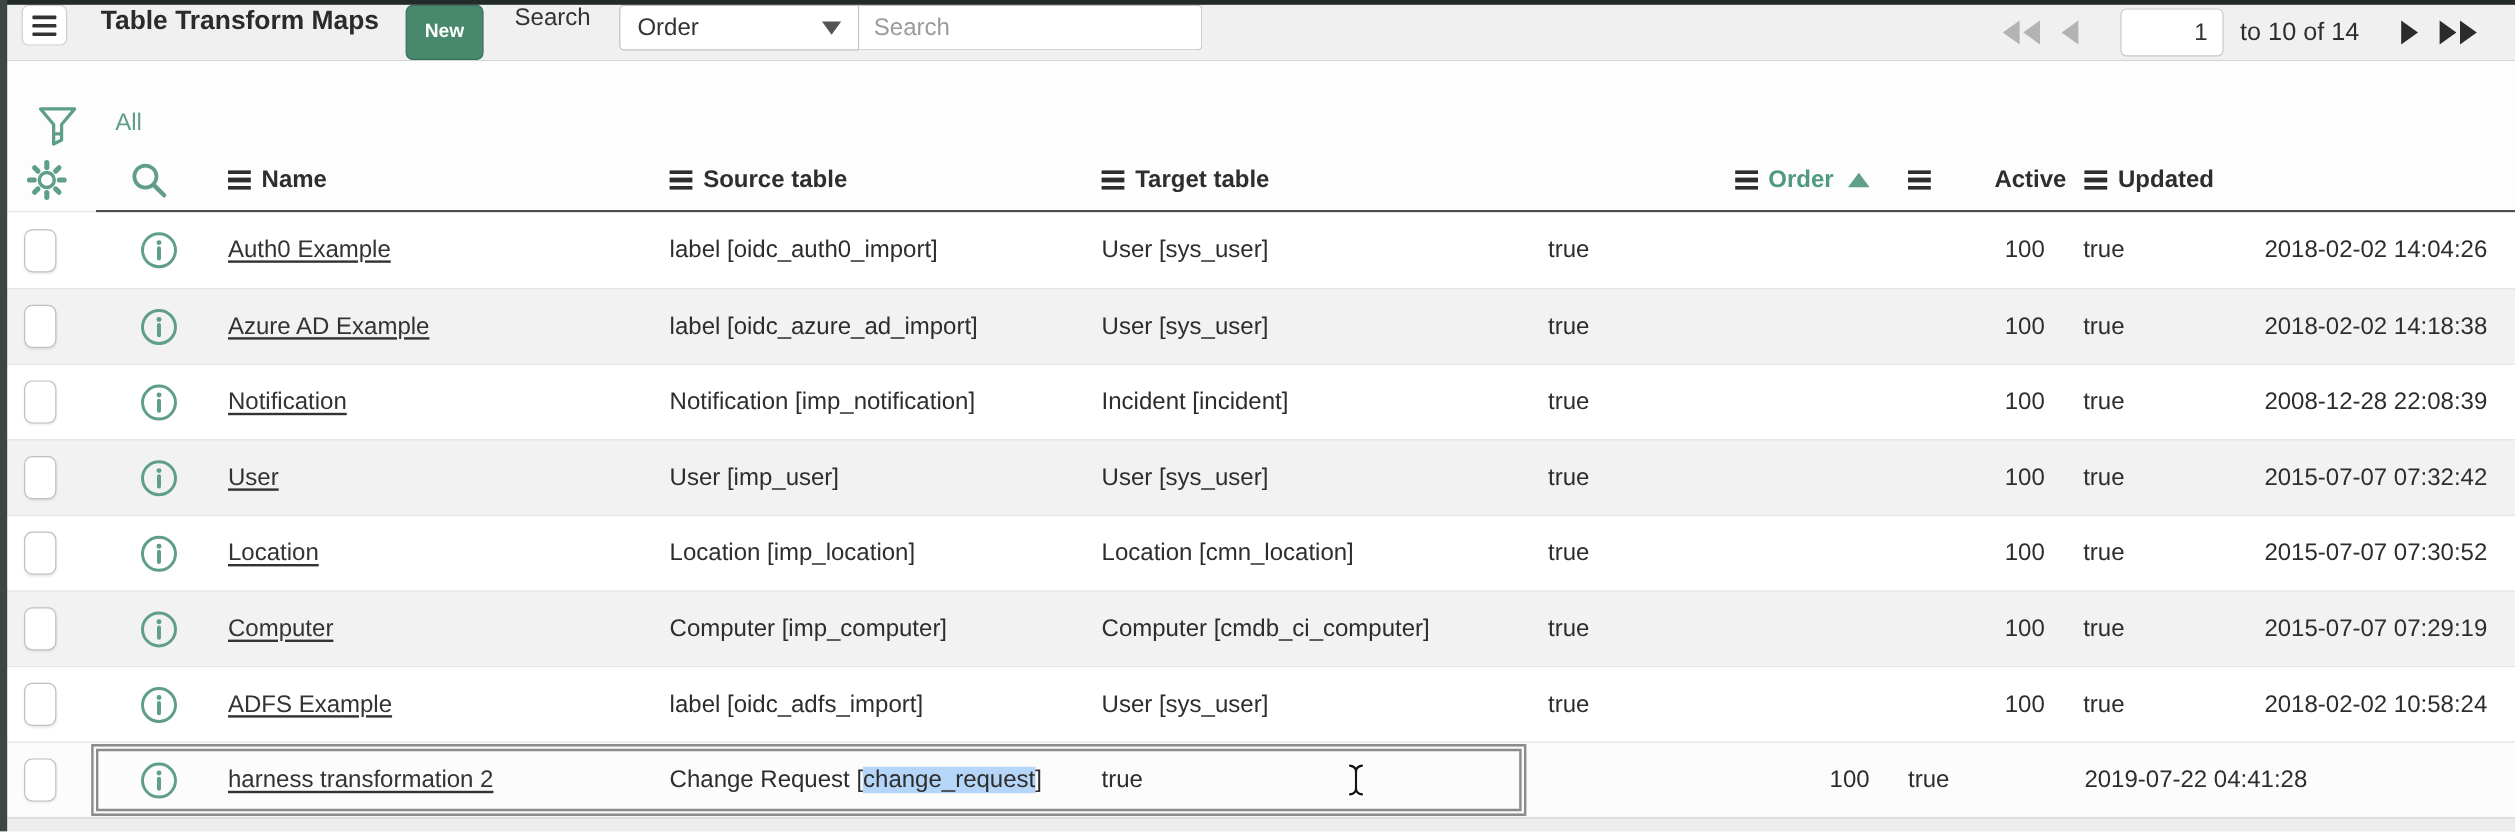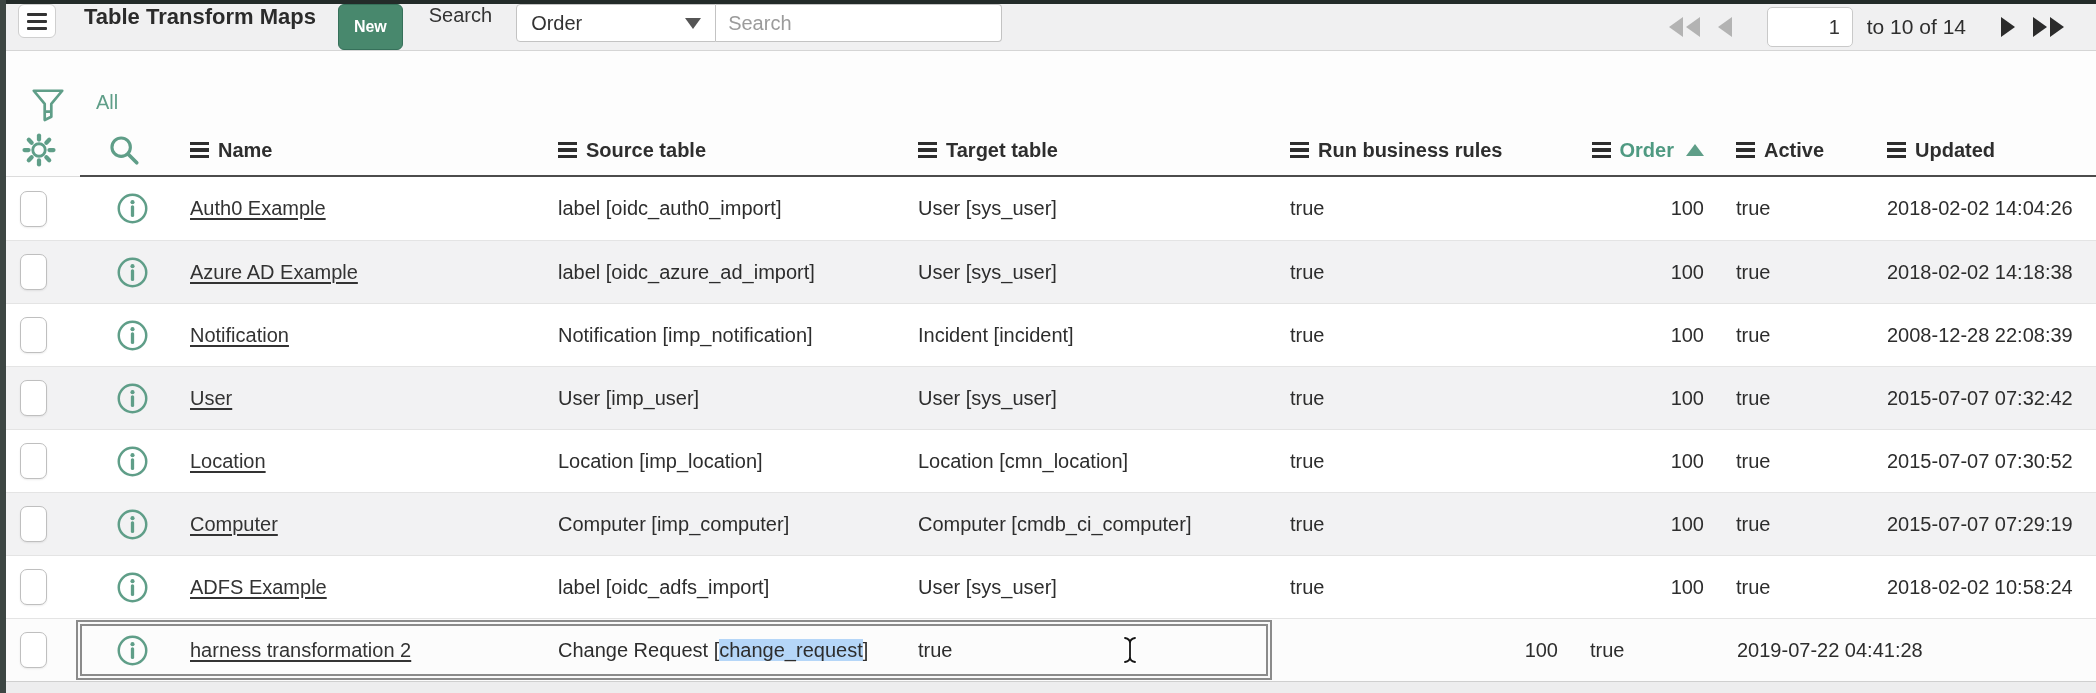--- a/index.html
+++ b/index.html
@@ -46,21 +46,21 @@
 
   .grid-row { display:grid; grid-template-columns:68px 100px 368px 360px 372px 284px 146px 150px 1fr; align-items:center; }
 
   .header-row { height:54px; position:relative; flex:0 0 auto; }
   .header-row::before { content:""; position:absolute; left:0; bottom:0; width:74px; height:1px; background:#dcdcdc; }
   .header-row::after  { content:""; position:absolute; left:74px; right:0; bottom:0; height:2px; background:#4c4c4c; }
   .hdr-cell { display:flex; align-items:center; font-size:20px; font-weight:700; color:#2e2e2e; padding-left:16px; cursor:pointer; white-space:nowrap; }
   .hdr-cell .col-menu { display:inline-flex; flex-direction:column; gap:3px; margin-right:9px; }
   .hdr-cell .col-menu i { display:block; width:19px; height:3.5px; background:#2e2e2e; }
   .hdr-order { justify-content:flex-end; padding-left:0; padding-right:0; color:#4f9a82; }
-  .hdr-active { padding-left:32px; }
+  .hdr-active { padding-left:32px;gap:44px; }
   .hdr-updated { padding-left:33px; }
   .sort-arrow { width:0; height:0; border-left:9px solid transparent; border-right:9px solid transparent;
                 border-bottom:12px solid #5f9e88; margin-left:12px; }
   .icon-cell { display:flex; align-items:center; justify-content:center; padding-left:0; }
   .icon-cell.gear { justify-content:flex-start; padding-left:16px; }
 
   .rows { flex:0 0 auto; }
   .row { height:63px; background:#fff; position:relative; }
   .row + .row { border-top:1px solid #e4e4e4; }
   .row:nth-child(even) { background:#f2f2f3; }
@@ -187,28 +187,20 @@
         <span>Source table</span>
       </div>
       <div class="hdr-cell">
         <span class="col-menu">
             <i></i>
             <i></i>
             <i></i>
           </span>
         <span>Target table</span>
       </div>
-      <div class="hdr-cell">
-        <span class="col-menu">
-            <i></i>
-            <i></i>
-            <i></i>
-          </span>
-        <span>Run business rules</span>
-      </div>
       <div class="hdr-cell hdr-order">
         <span class="col-menu">
             <i></i>
             <i></i>
             <i></i>
           </span>
         <span>Order</span>
         <span class="sort-arrow"></span>
       </div>
       <div class="hdr-cell hdr-active">

